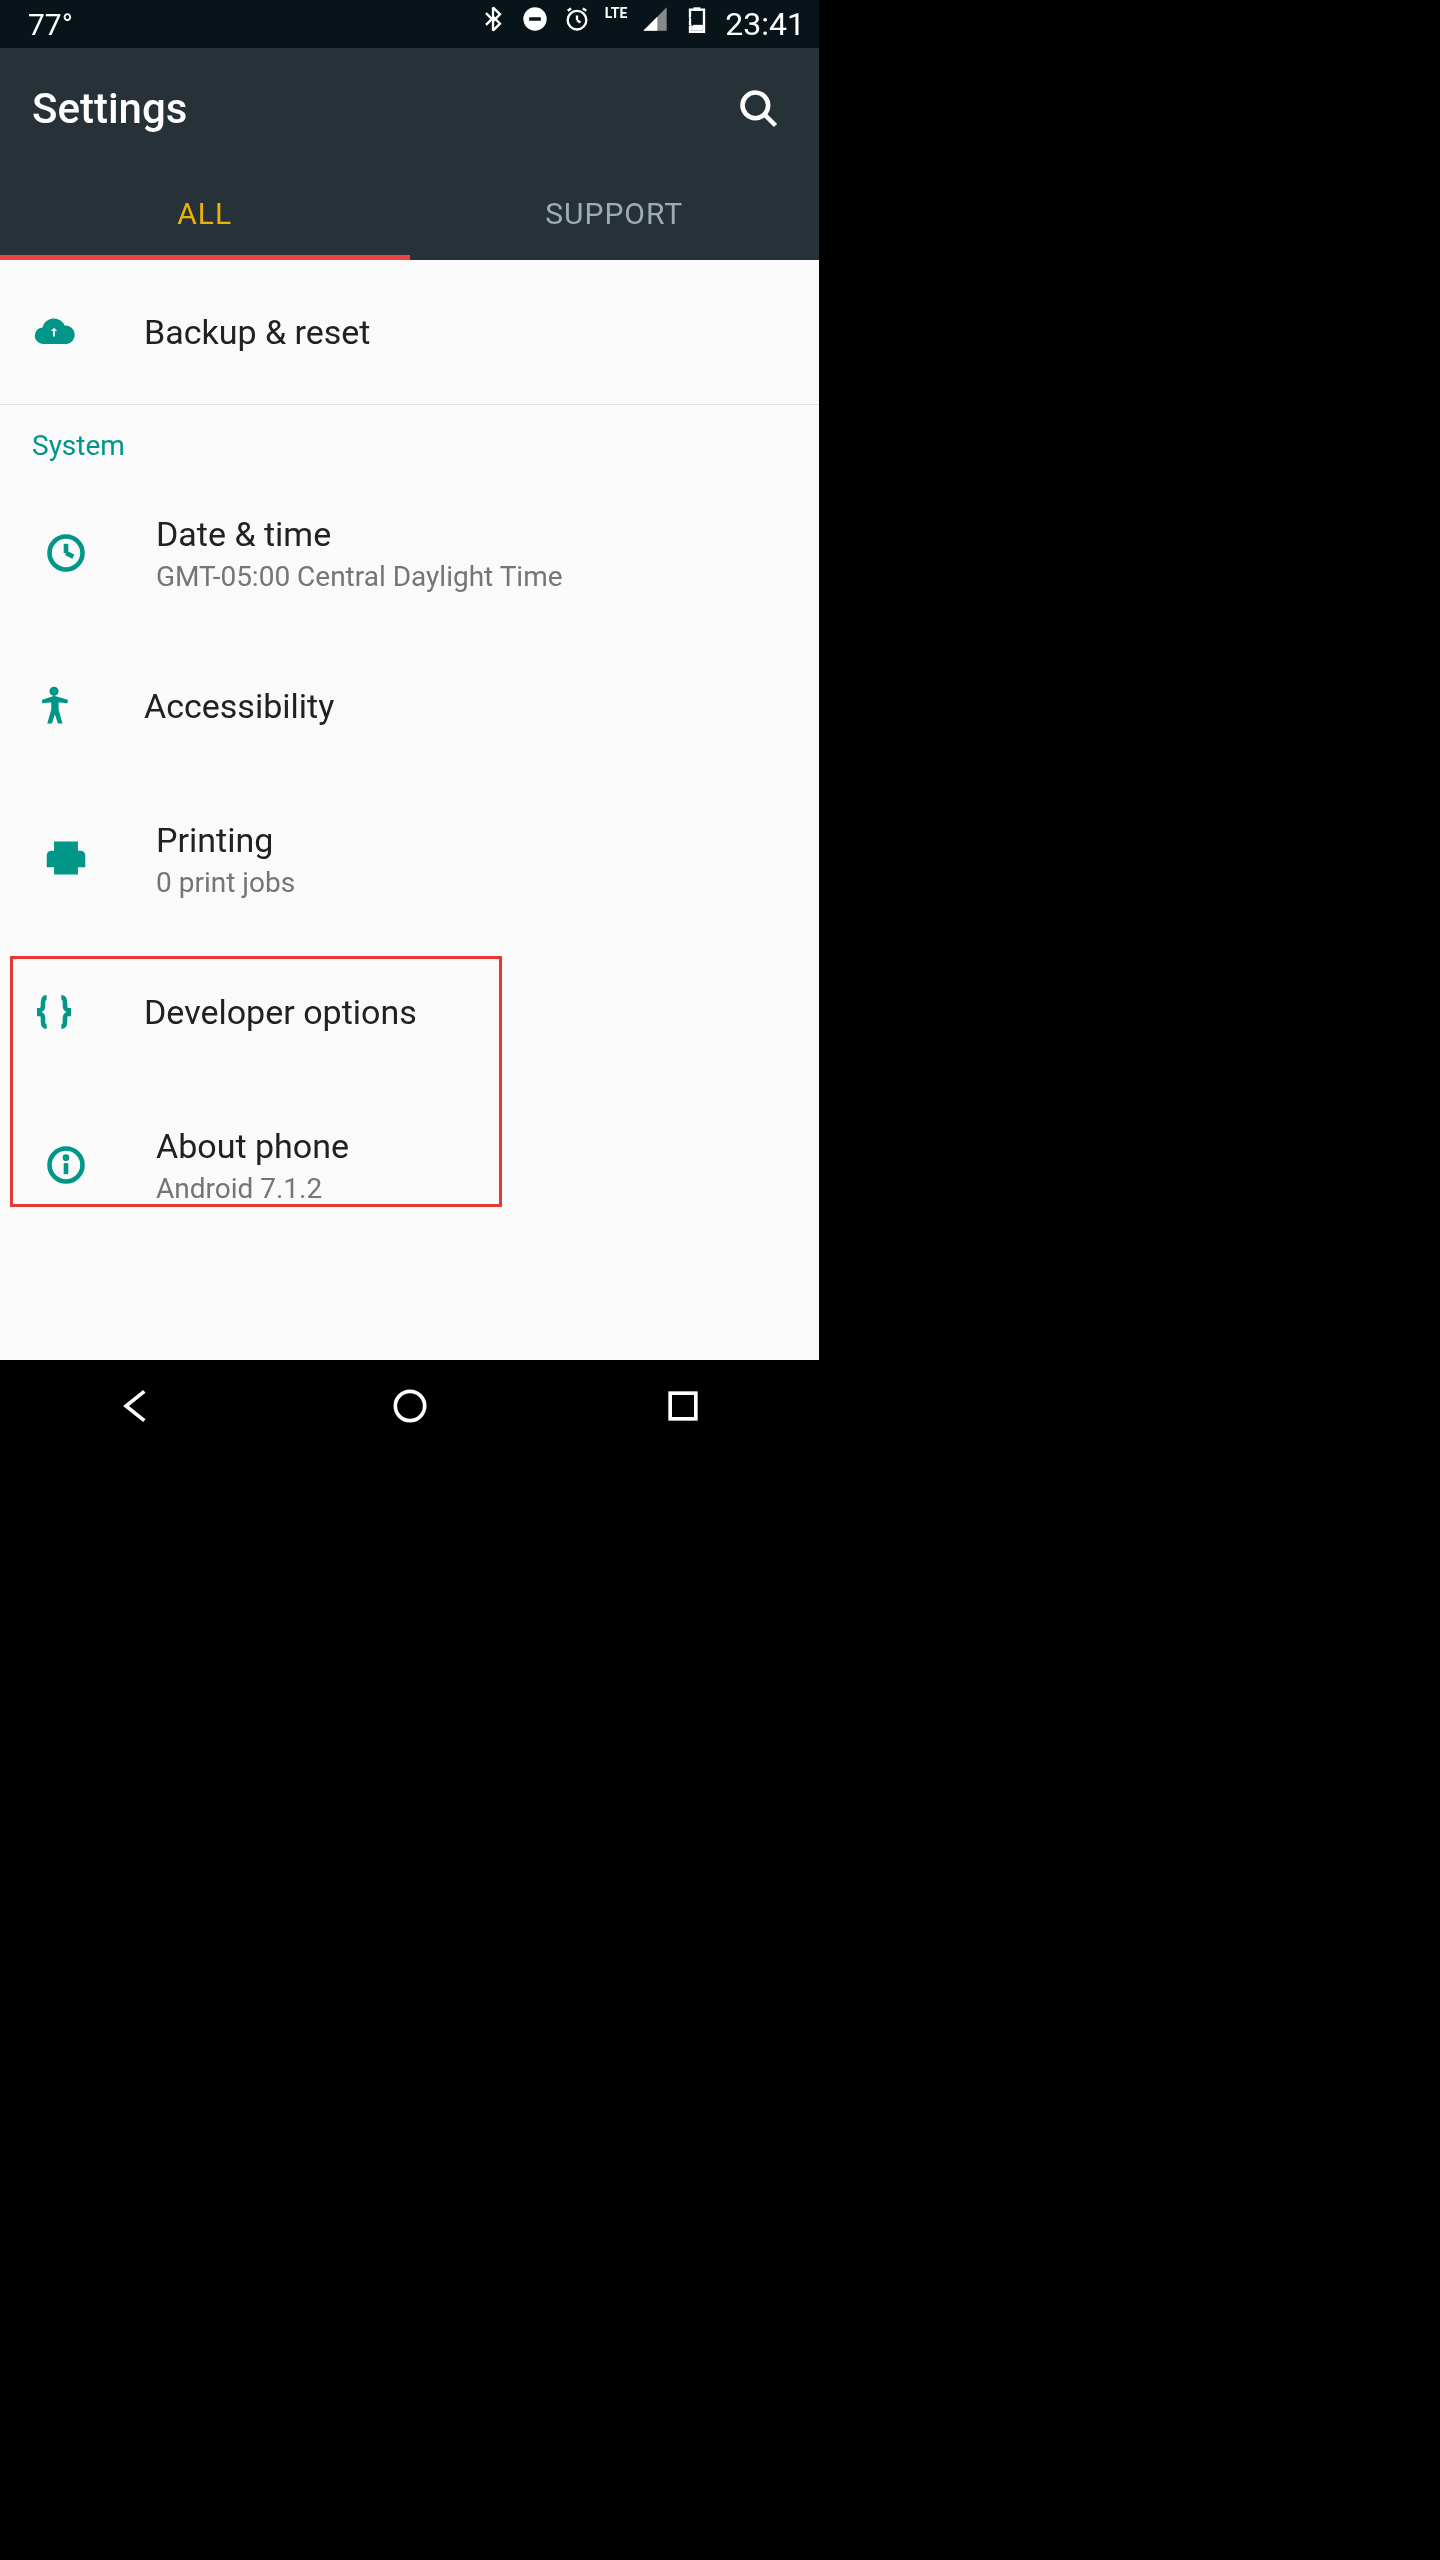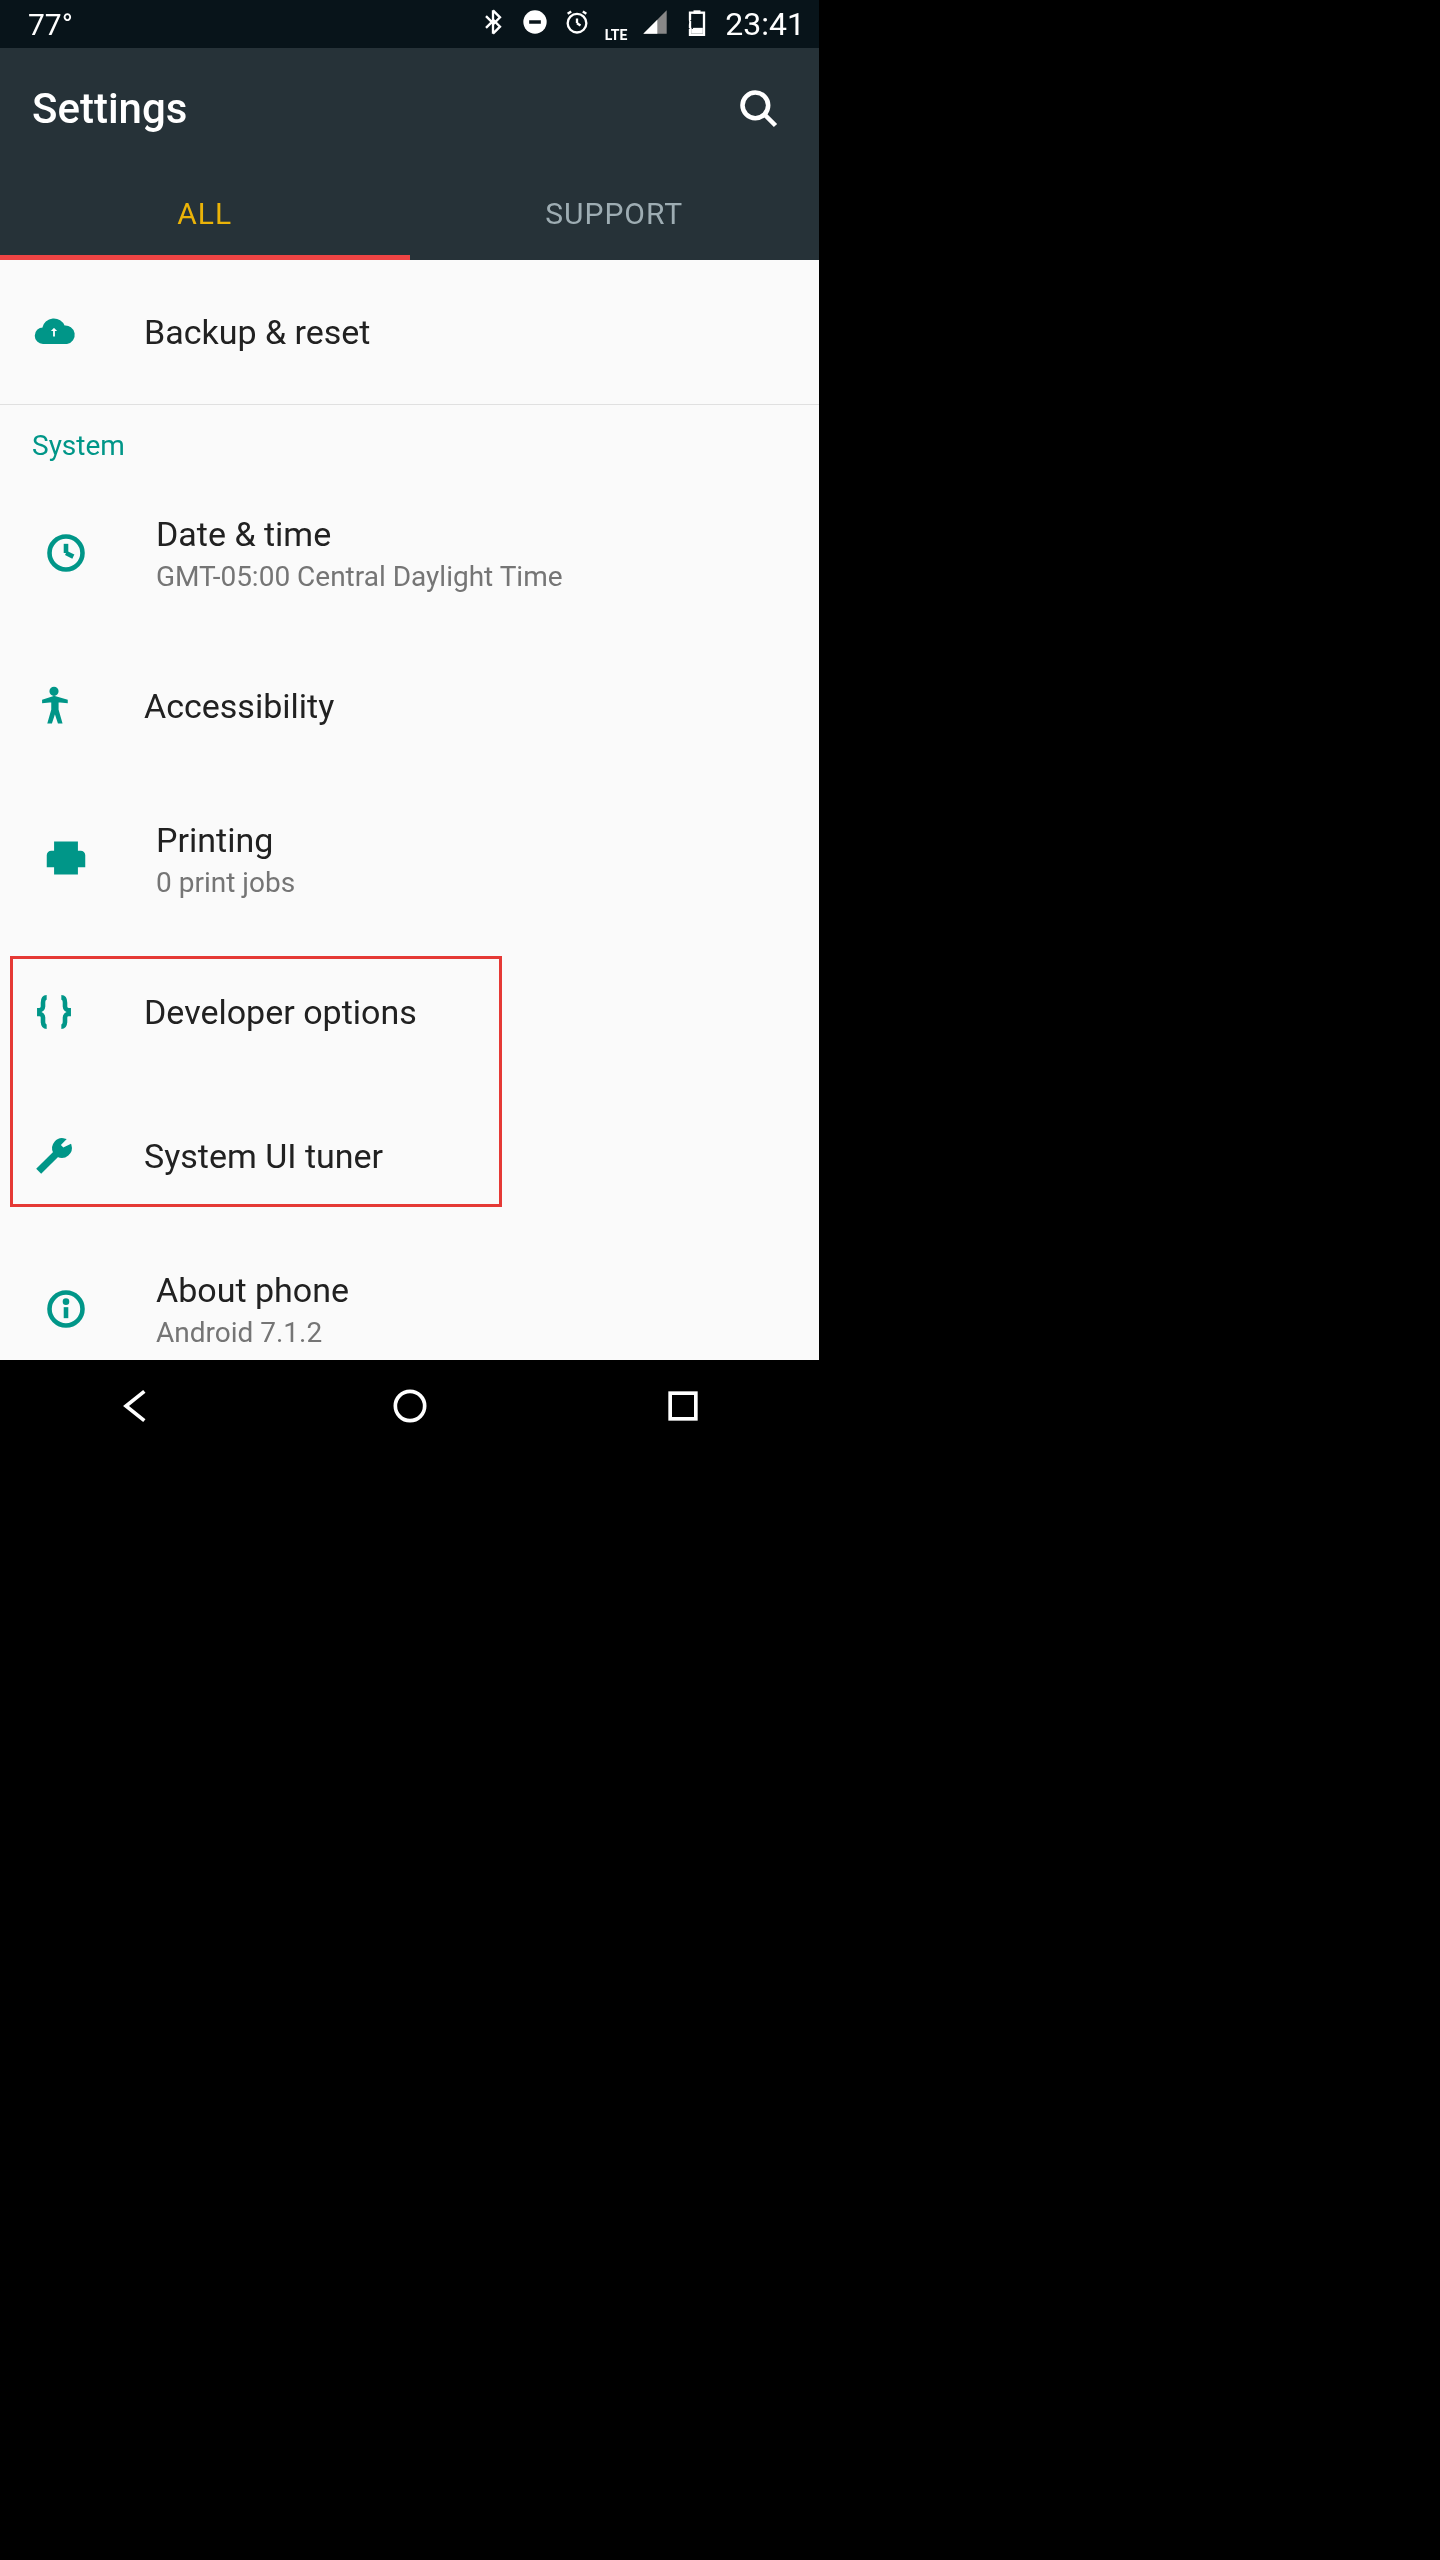--- a/index.html
+++ b/index.html
@@ -1,20 +1,20 @@
 <!DOCTYPE html>
 <html><head>
 <meta charset="utf-8">
 <style>
   * { margin: 0; padding: 0; box-sizing: border-box; }
   html, body { width: 819px; height: 1456px; font-family: Roboto, Arial, sans-serif; background: #000; overflow: hidden; }
   .screen { width: 819px; height: 1456px; display: flex; flex-direction: column; }
 
   .statusbar { height: 48px; background: #08141a; color: #fff; display: flex; align-items: center; padding: 0 14px; justify-content: space-between; font-size: 30px; }
-  .sb-left, .sb-right { display: flex; align-items: flex-end; gap: 14px; }
+  .sb-left, .sb-right { display: flex; align-items: flex-start; gap: 14px; }
   .sb-right svg { width: 28px; height: 28px; }
   .battery-box { position: relative; display: inline-block; }
   .battery-pct { position: absolute; font-size: 12px; color: #08141a; left: 0; top: 10px; }
 
   .appbar { height: 212px; background: #263238; color: #fff; display: flex; flex-direction: column; }
   .appbar-top { display: flex; align-items: center; justify-content: space-between; padding: 36px 38px 0 32px; }
   .appbar-title { font-size: 42px; font-weight: 500; }
   .search-btn { width: 44px; height: 44px; display: flex; align-items: center; justify-content: center; }
   .tabs { display: flex; margin-top: auto; }
   .tab { flex: 1; text-align: center; padding: 24px 0; font-size: 30px; letter-spacing: 1px; color: #9eadb3; }
@@ -175,30 +175,20 @@
         <svg viewBox="0 0 24 24">
             <path d="M8 4c-2 0-2 2-2 3v2c0 1-1 2-2 2v2c1 0 2 1 2 2v2c0 1 0 3 2 3" fill="none" stroke="#009688" stroke-width="2.5"></path>
             <path d="M16 4c2 0 2 2 2 3v2c0 1 1 2 2 2v2c-1 0-2 1-2 2v2c0 1 0 3-2 3" fill="none" stroke="#009688" stroke-width="2.5"></path>
           </svg>
       </div>
       <div class="item-text">
         <div class="item-title">Developer options</div>
       </div>
     </div>
 
-    <div class="list-item">
-      <div class="icon-slot">
-        <svg viewBox="0 0 24 24">
-            <path d="M21 6a5 5 0 01-7 6L5 21l-2-2 9-9a5 5 0 016-7l-3 3 2 2z" fill="#009688"></path>
-          </svg>
-      </div>
-      <div class="item-text">
-        <div class="item-title">System UI tuner</div>
-      </div>
-    </div>
 
     <div class="list-item two-line">
       <div class="icon-slot">
         <svg viewBox="0 0 24 24">
             <circle cx="12" cy="12" r="9" fill="none" stroke="#009688" stroke-width="2.5"></circle>
             <line x1="12" y1="11" x2="12" y2="17" stroke="#009688" stroke-width="2.5"></line>
             <circle cx="12" cy="8" r="1.3" fill="#009688"></circle>
           </svg>
       </div>
       <div class="item-text">

